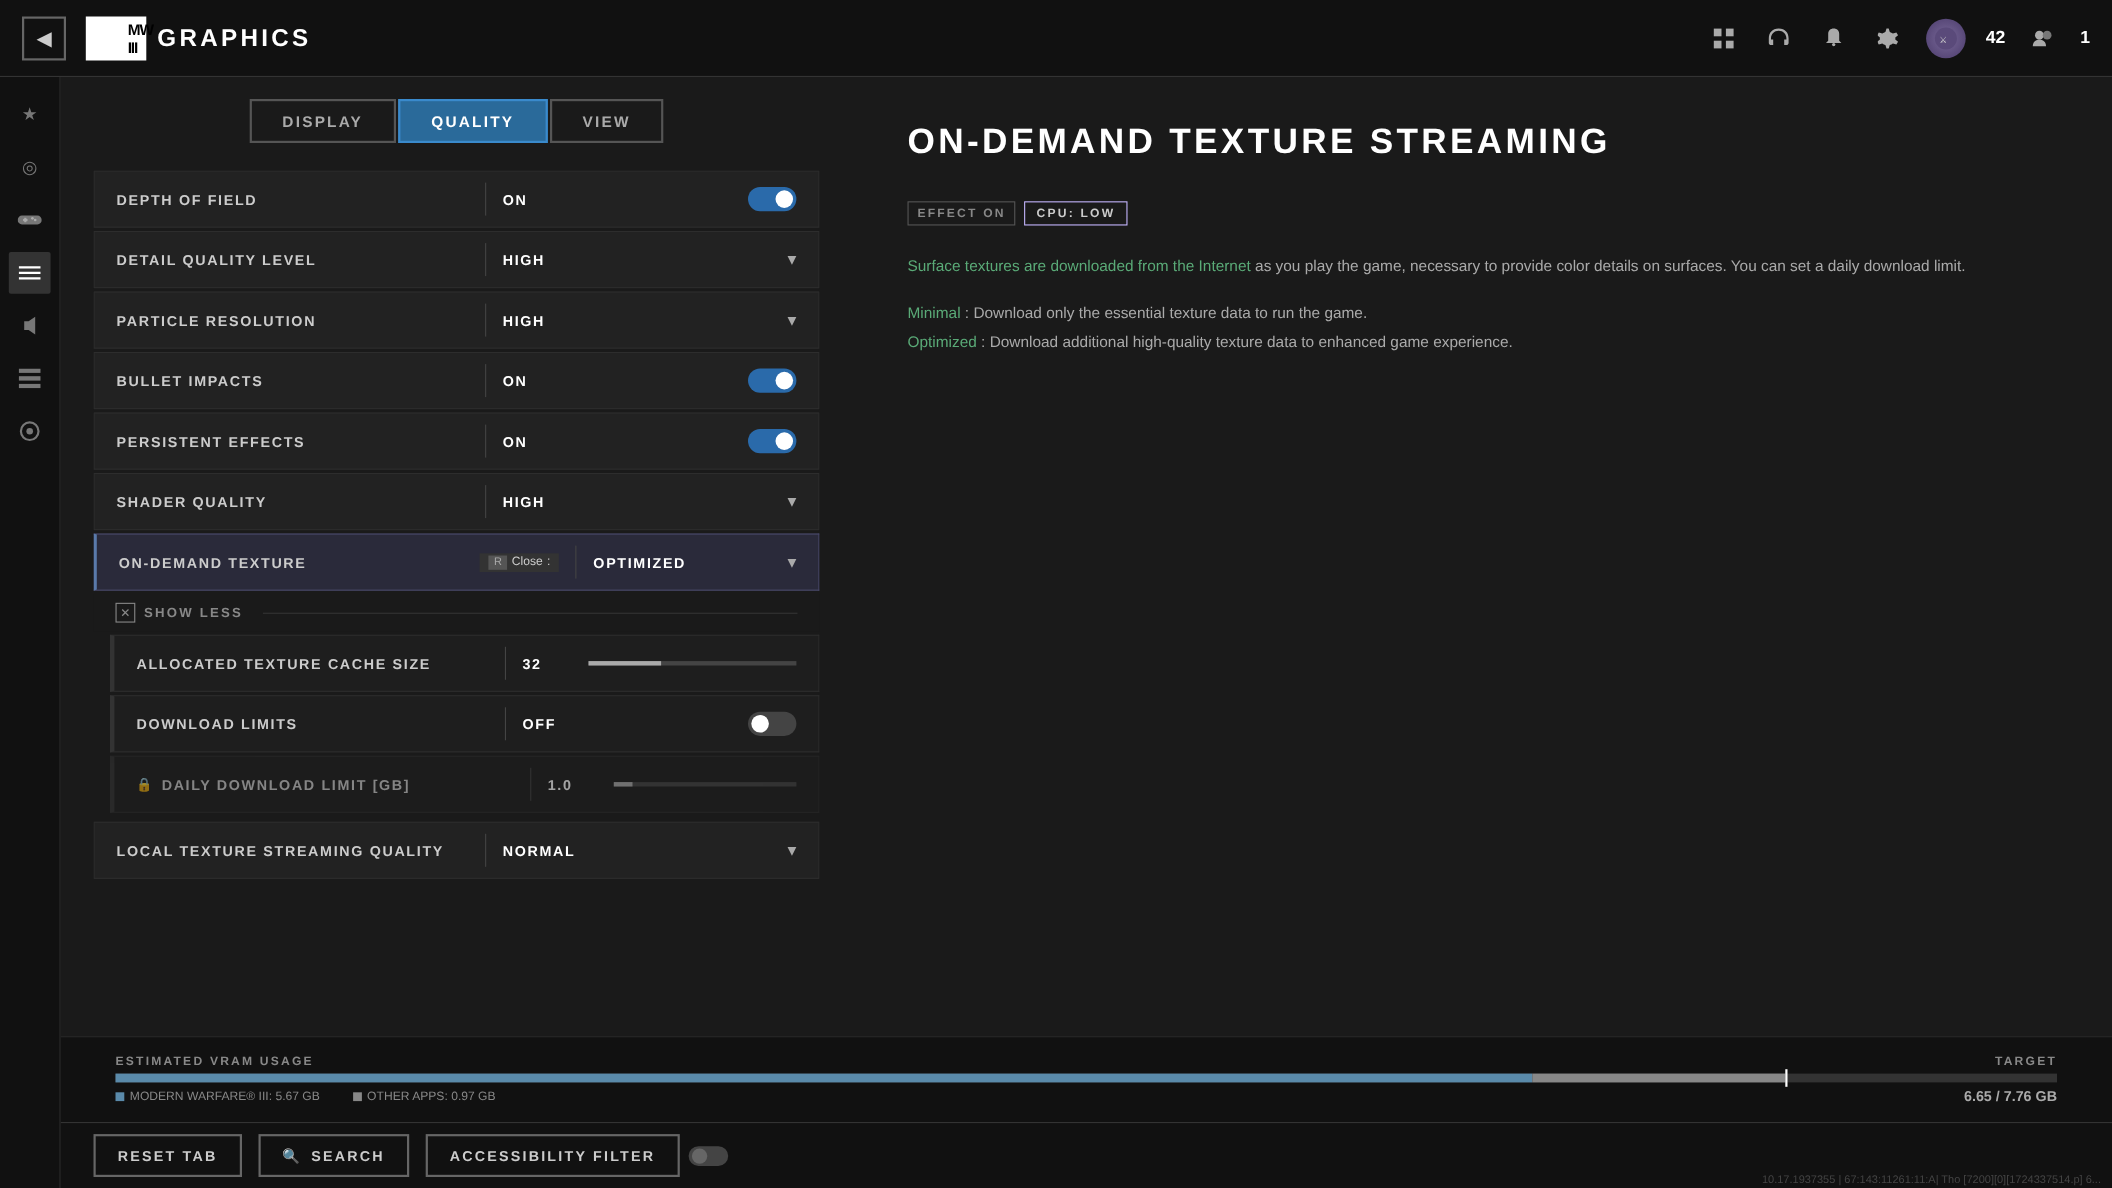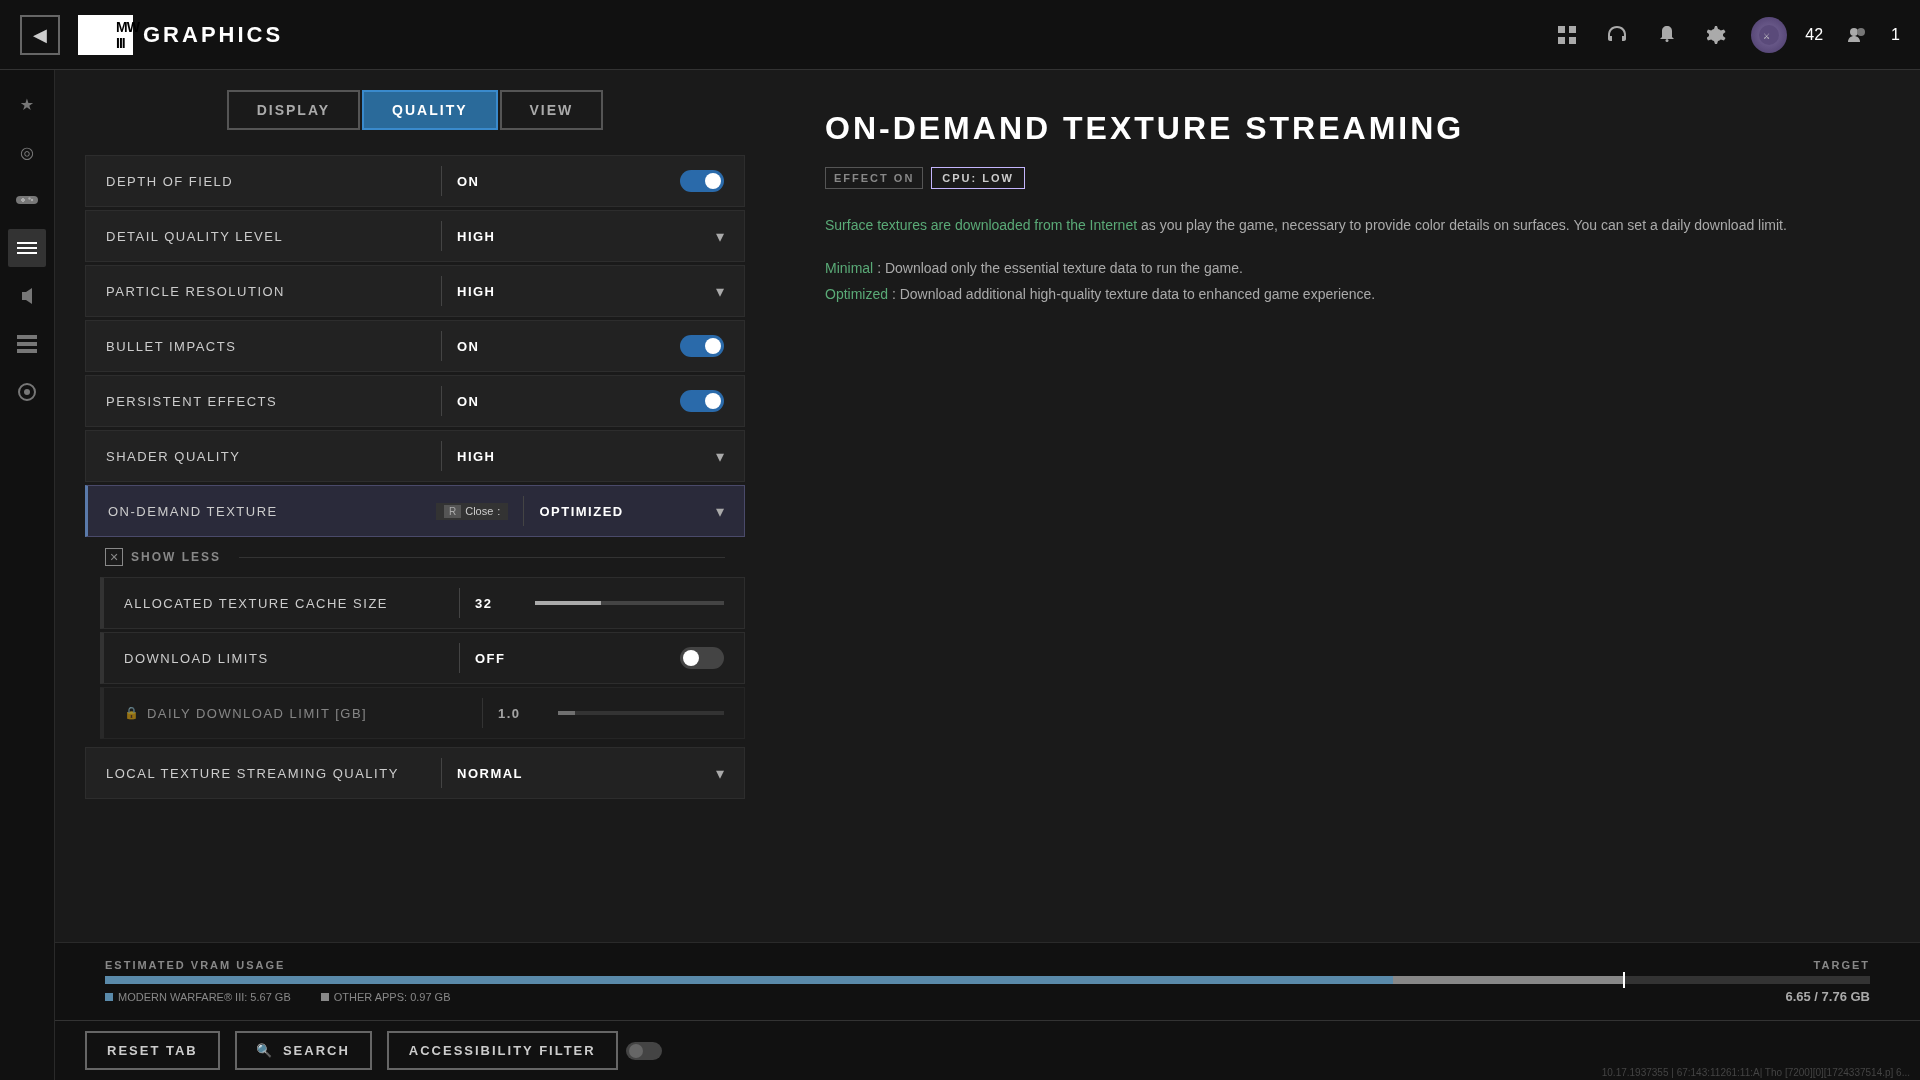--- a/index.html
+++ b/index.html
@@ -52,21 +52,21 @@
     .topbar-right {
       margin-left: auto;
       display: flex; align-items: center; gap: 18px;
     }
     .topbar-icon {
       width: 32px; height: 32px;
       display: flex; align-items: center; justify-content: center;
       color: #ccc; font-size: 18px; cursor: pointer;
     }
     .topbar-count {
-      color: #fff; font-size: 16px; font-weight: 400;
+      color: #fff; font-size: 16px; font-weight: 700;
     }
     .profile-circle {
       width: 36px; height: 36px; border-radius: 50%;
       background: radial-gradient(circle, #7a6a9a, #4a3a6a);
       display: flex; align-items: center; justify-content: center;
       font-size: 10px; color: #ddd;
     }
 
     
     .sidebar {
@@ -153,21 +153,21 @@
       padding: 0 20px;
       border: 1px solid #2d2d2d;
     }
     .setting-row.highlighted {
       background: #2a2a3a;
       border-color: #4a4a6a;
       border-left: 3px solid #5a7aaa;
     }
     .setting-label {
       font-size: 13px;
-      font-weight: 400;
+      font-weight: 700;
       letter-spacing: 1.5px;
       color: #ccc;
       text-transform: uppercase;
       flex: 0 0 320px;
     }
     .setting-divider {
       width: 1px;
       height: 30px;
       background: #444;
       margin: 0 15px;
@@ -257,20 +257,21 @@
       letter-spacing: 3px;
       color: #fff;
       text-transform: uppercase;
       margin-bottom: 20px;
     }
     .effect-on-badge {
       display: flex;
       align-items: center;
       gap: 8px;
       margin-bottom: 25px;
+      margin-top: 16px;
     }
     .effect-label {
       font-size: 11px;
       font-weight: 700;
       letter-spacing: 2px;
       color: #888;
       border: 1px solid #555;
       padding: 4px 8px;
     }
     .cpu-badge {

